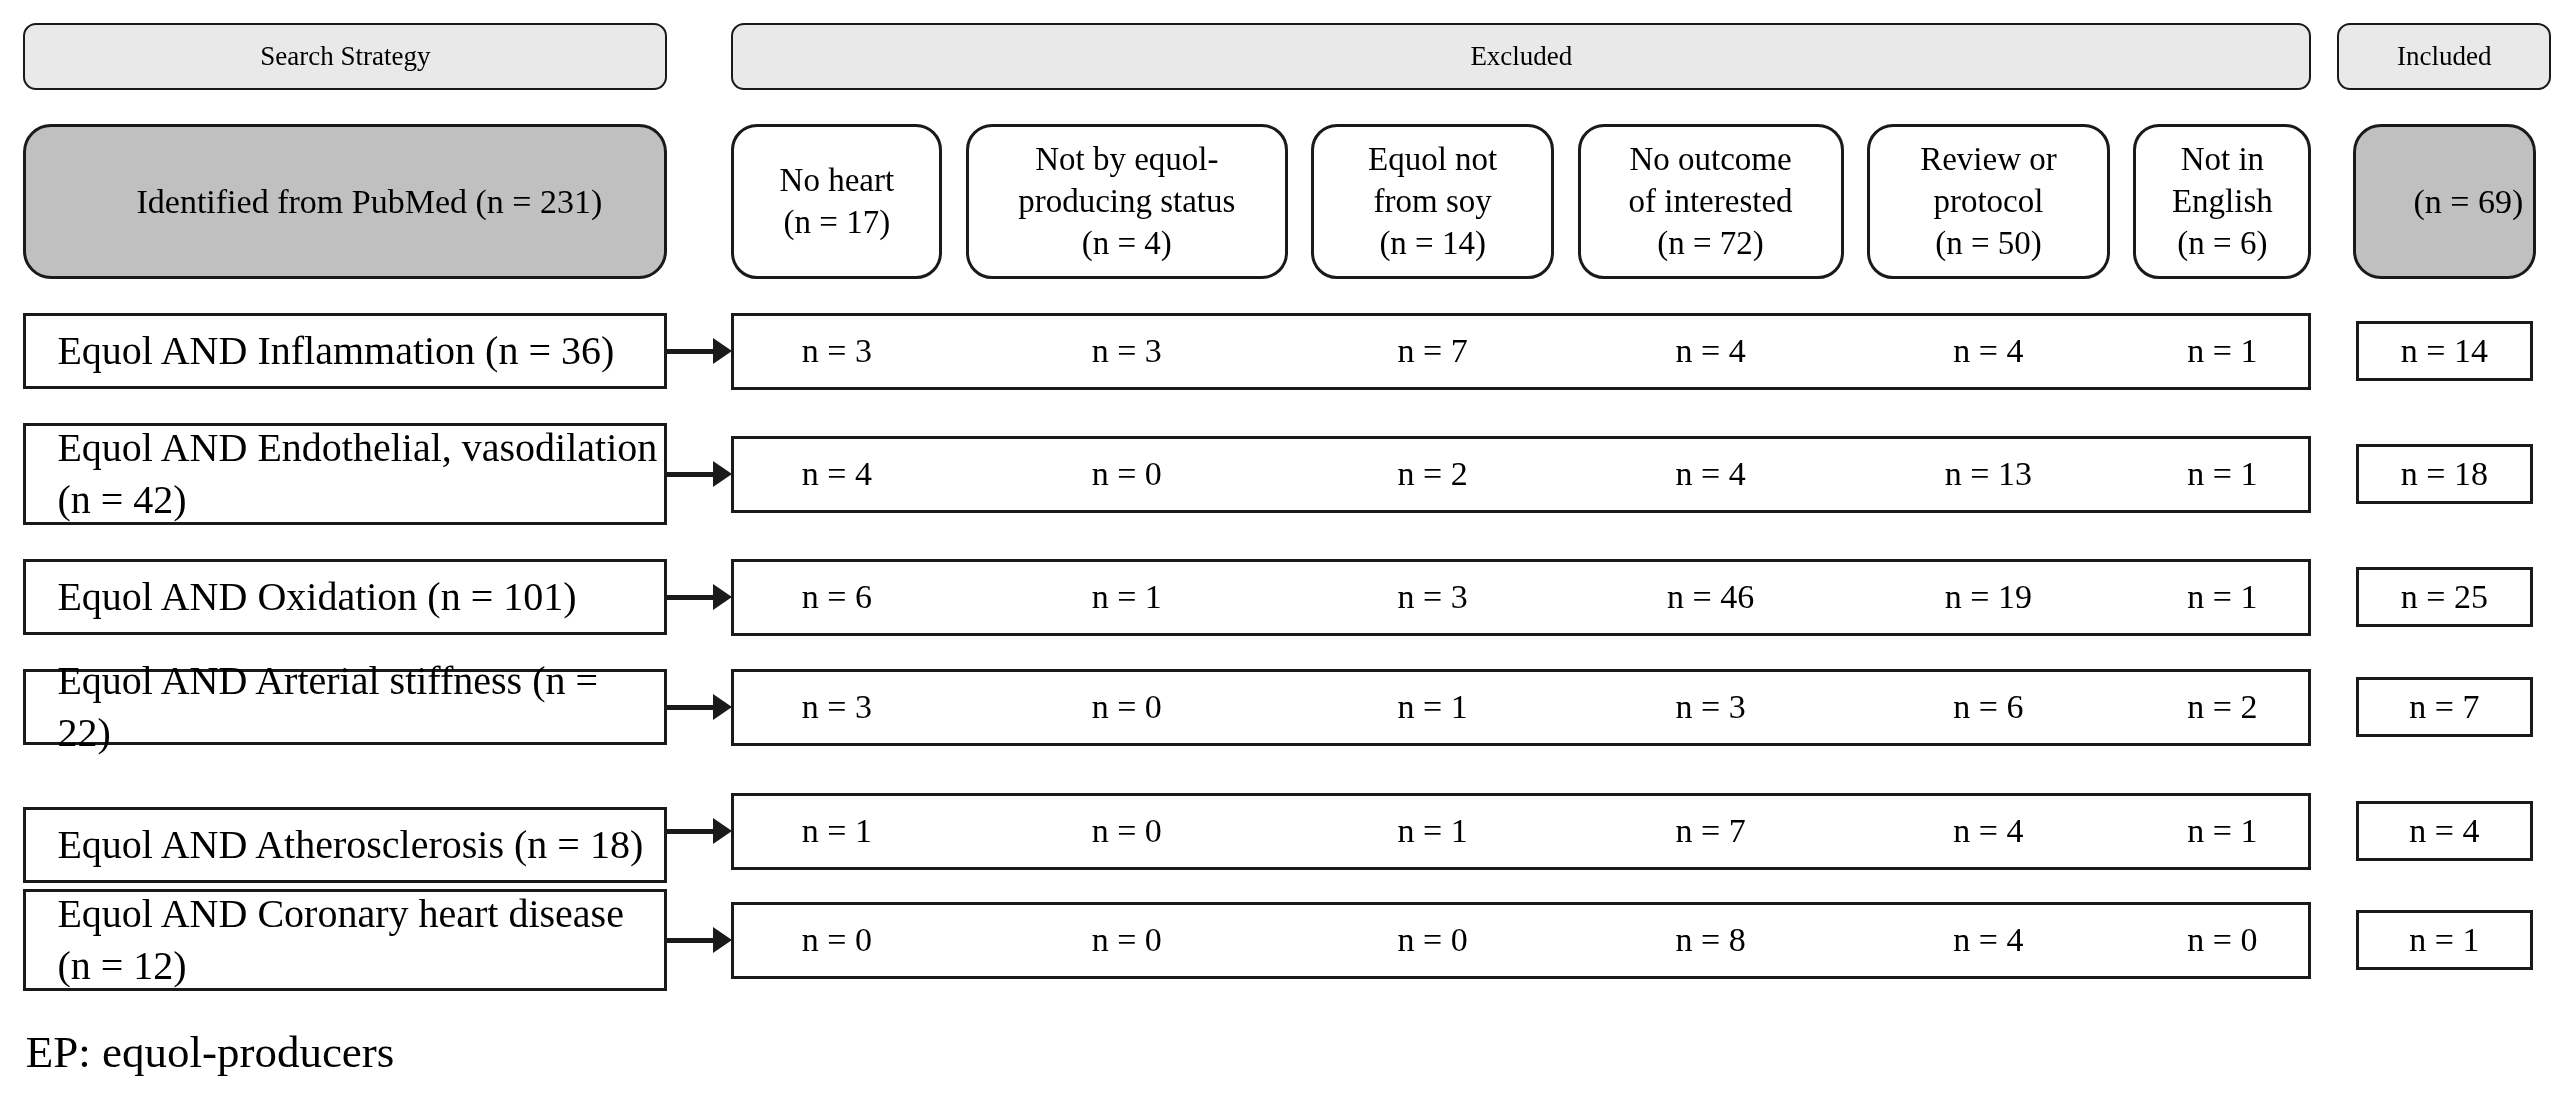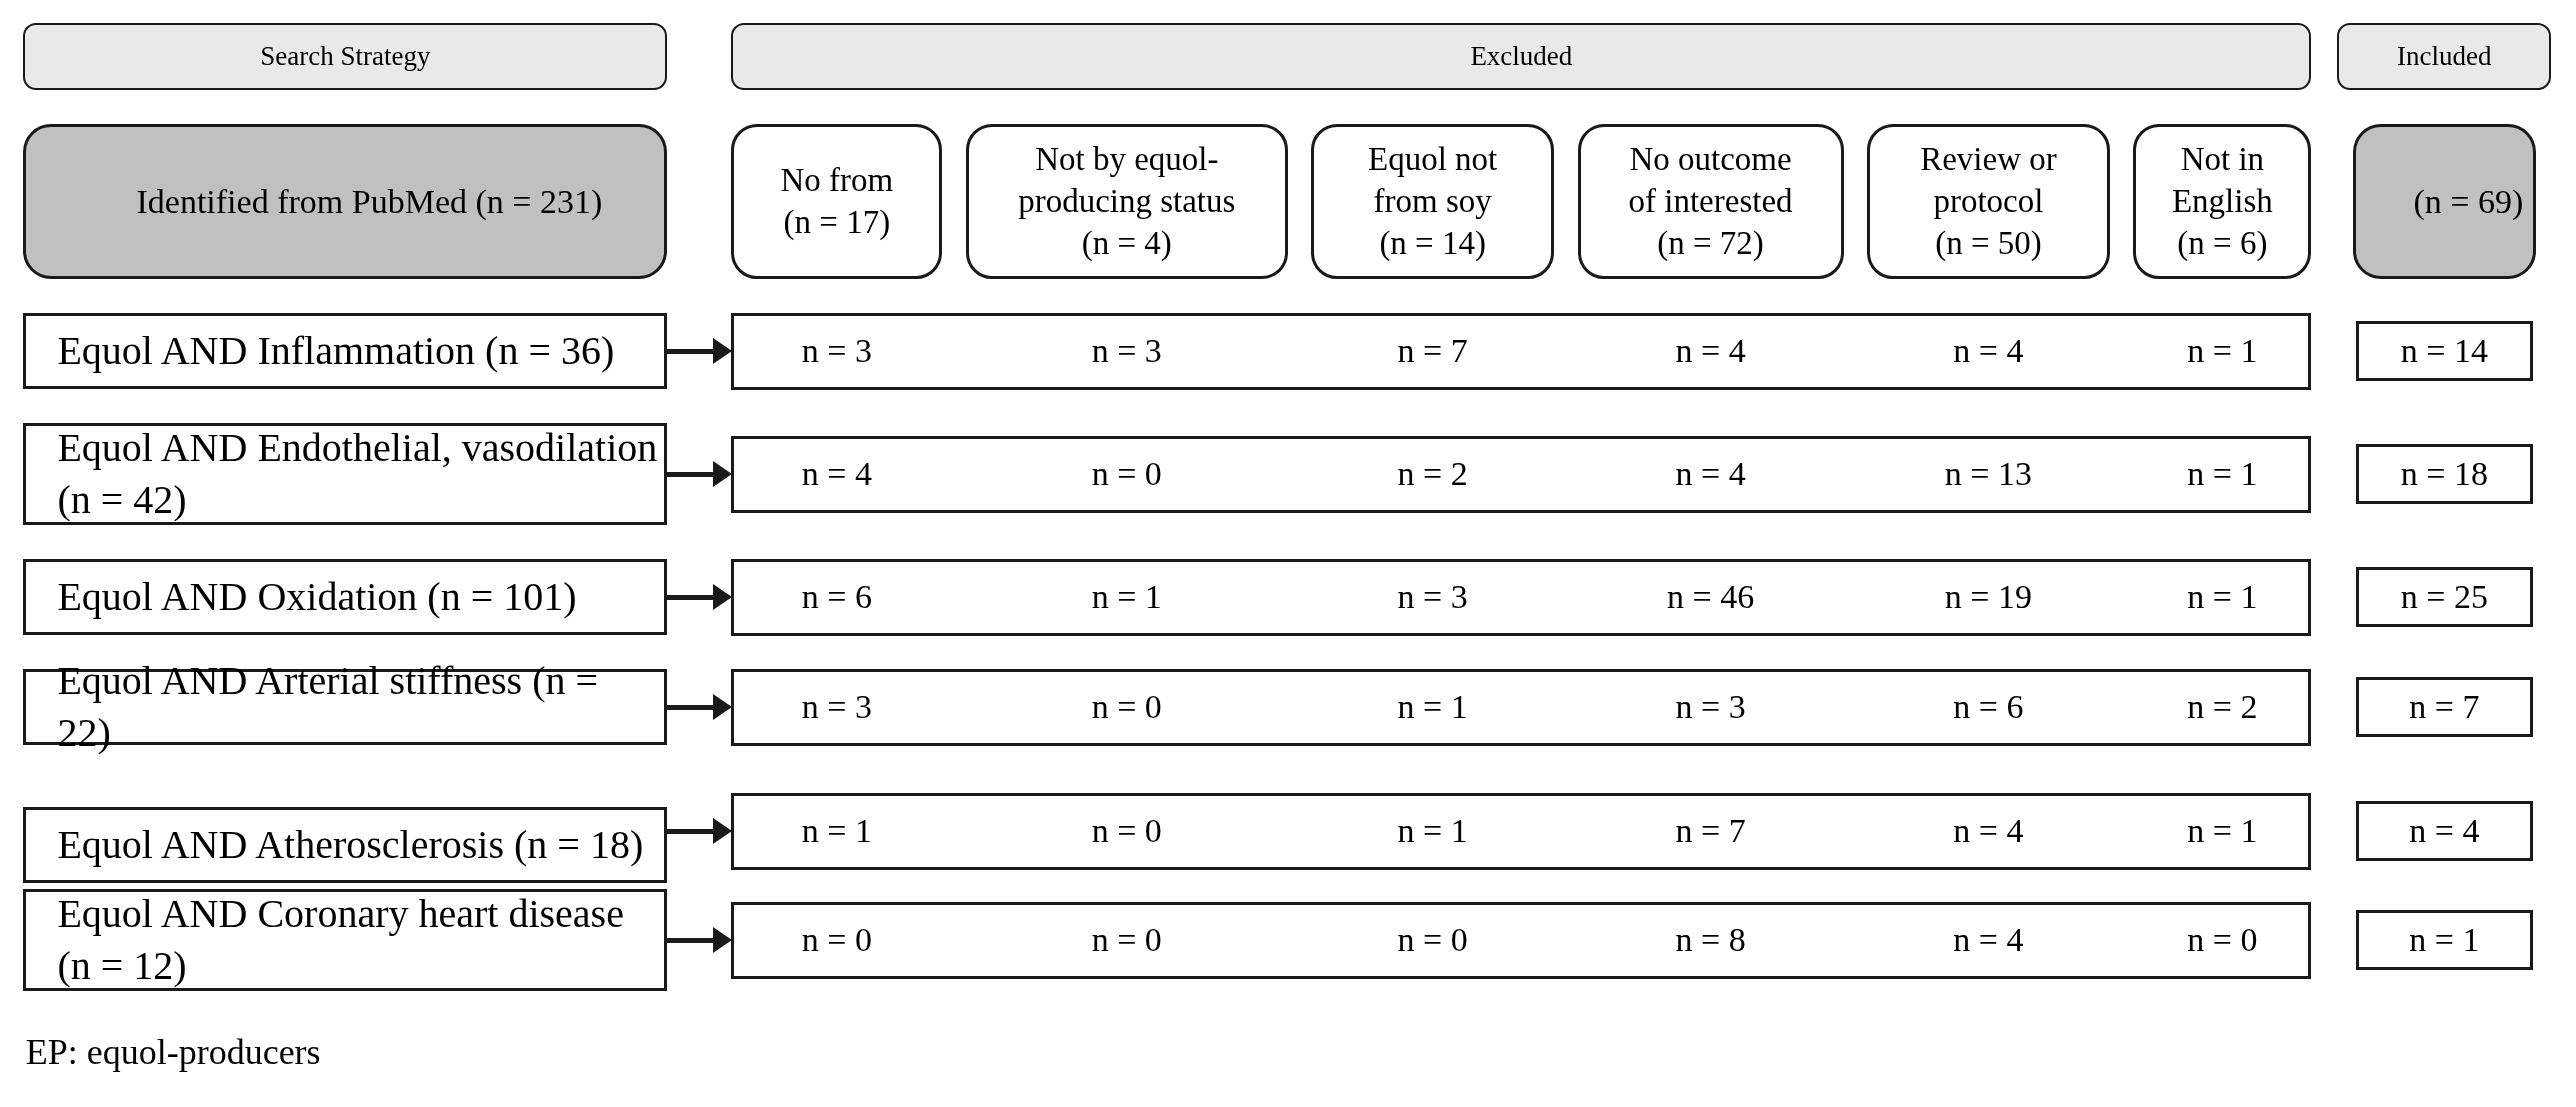--- a/index.html
+++ b/index.html
@@ -132,21 +132,21 @@
     right: -18px;
     top: -10.5px;
     width: 0; height: 0;
     border-left: 19.3px solid var(--border);
     border-top: 13px solid transparent;
     border-bottom: 13px solid transparent;
   }
   .footnote {
     grid-column: 1 / 6;
     align-self: center;
-    font-size: 36px;
+    font-size: 45px;
     padding-left: 2.3px;
   }
 </style>
 </head>
 <body>
 
 <div class="diagram">
 
   <div class="hdr-box c-label r1">
     <span>Search Strategy</span>
@@ -155,21 +155,21 @@
     <span>Excluded</span>
   </div>
   <div class="hdr-box c-incl r1">
     <span>Included</span>
   </div>
 
   <div class="gray-box c-label r2">
     <span>Identified from PubMed (n = 231)</span>
   </div>
   <div class="reason-box c-x1 r2">
-    <span>No from</span>
+    <span>No heart</span>
     <span>(n = 17)</span>
   </div>
   <div class="reason-box c-x2 r2">
     <span>Not by equol-</span>
     <span>producing status</span>
     <span>(n = 4)</span>
   </div>
   <div class="reason-box c-x3 r2">
     <span>Equol not</span>
     <span>from soy</span>

